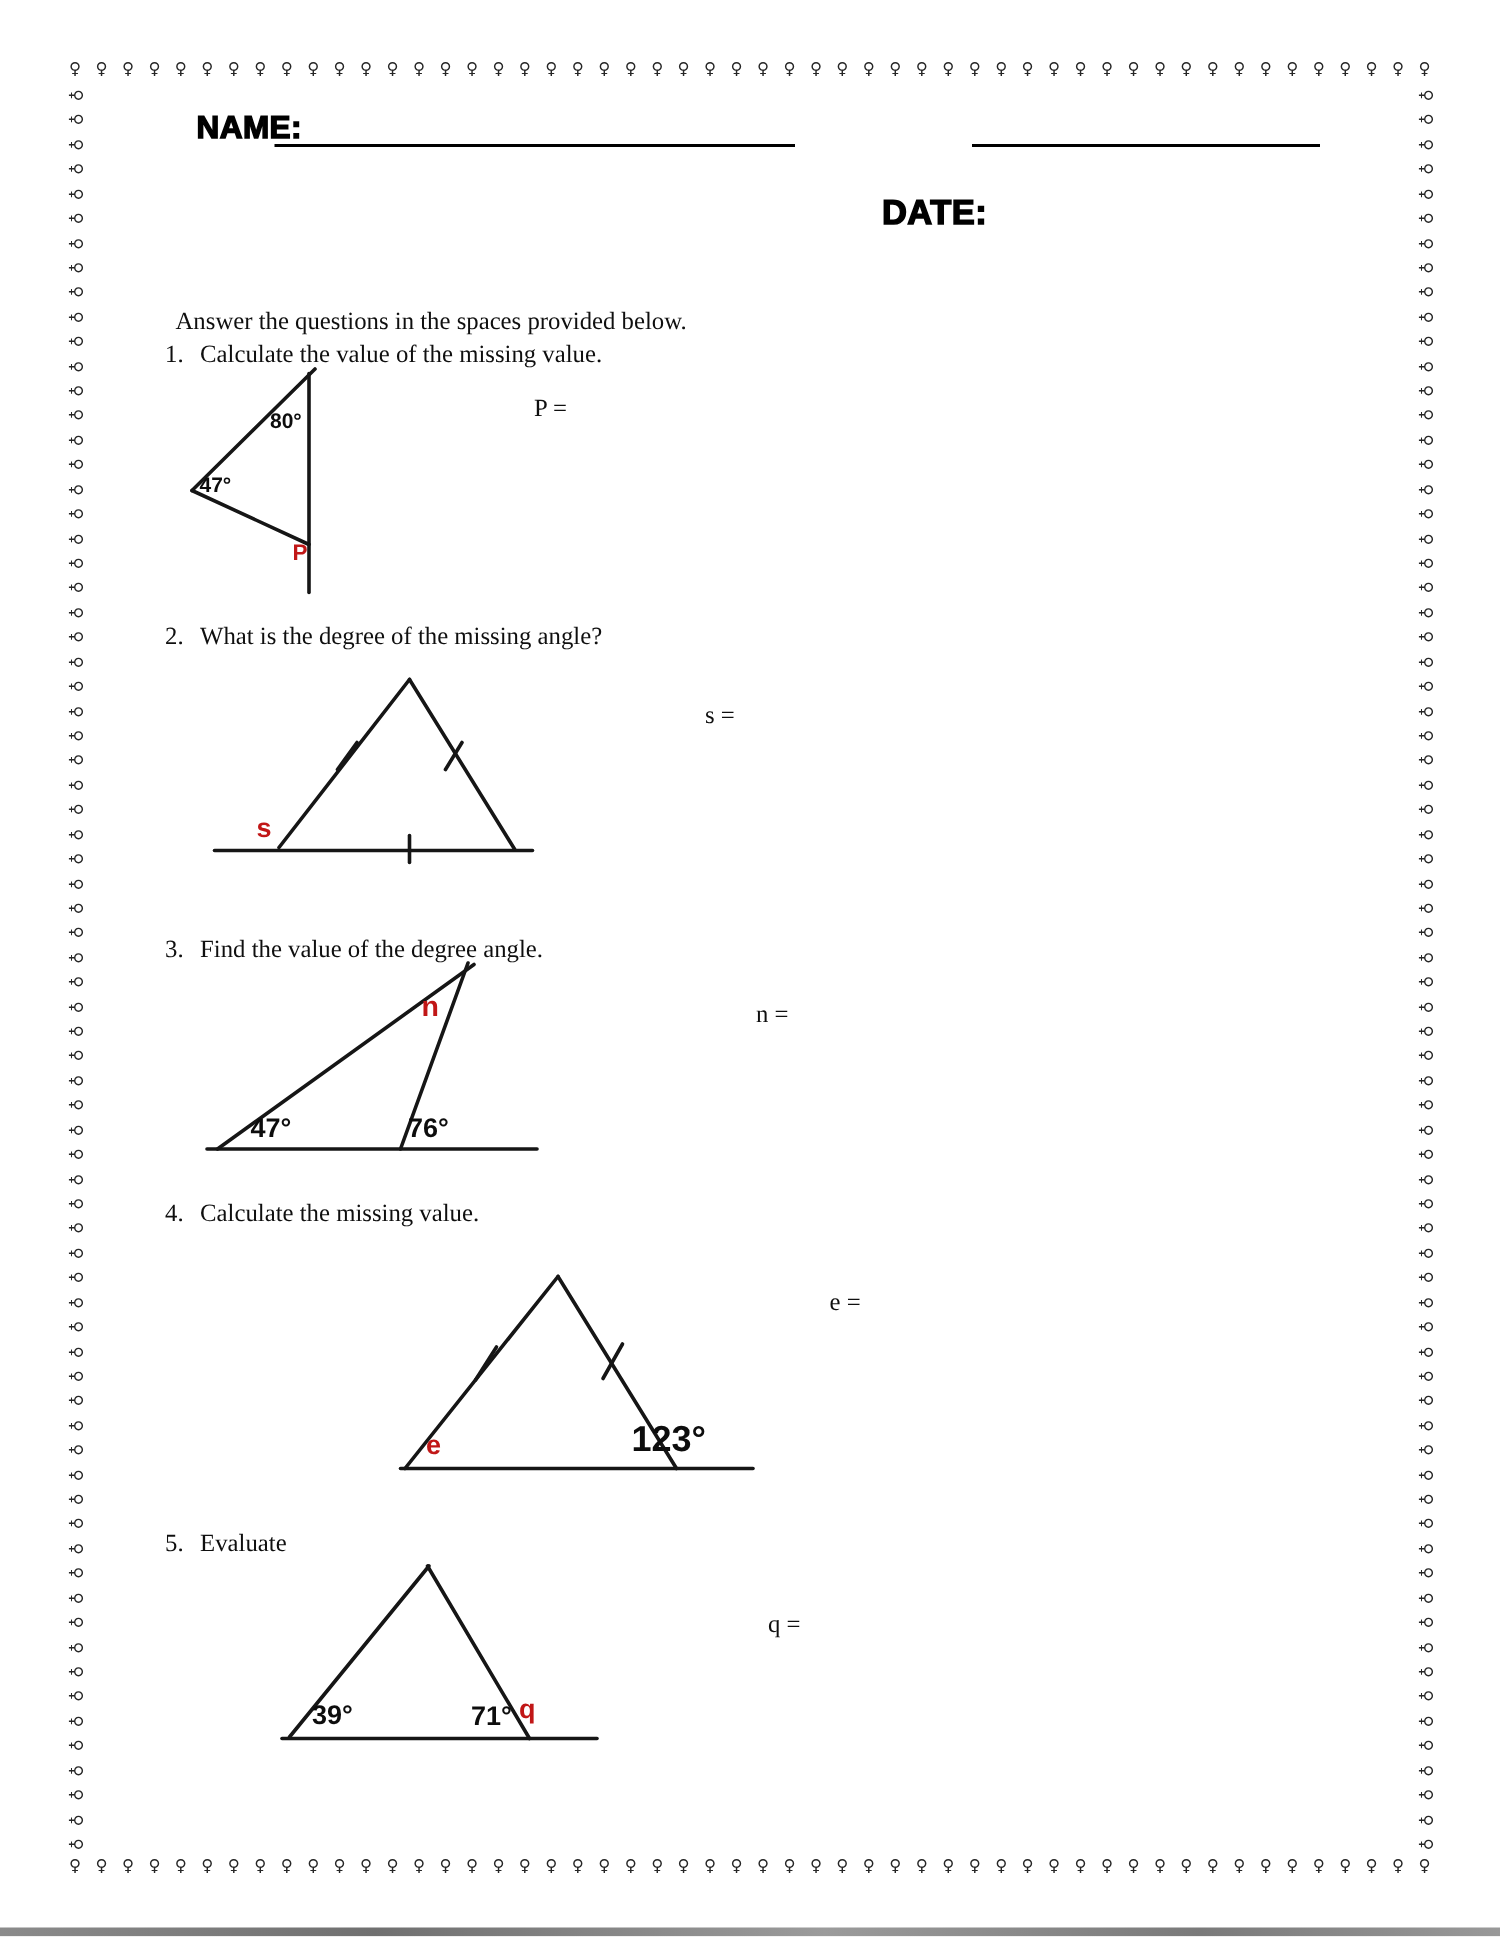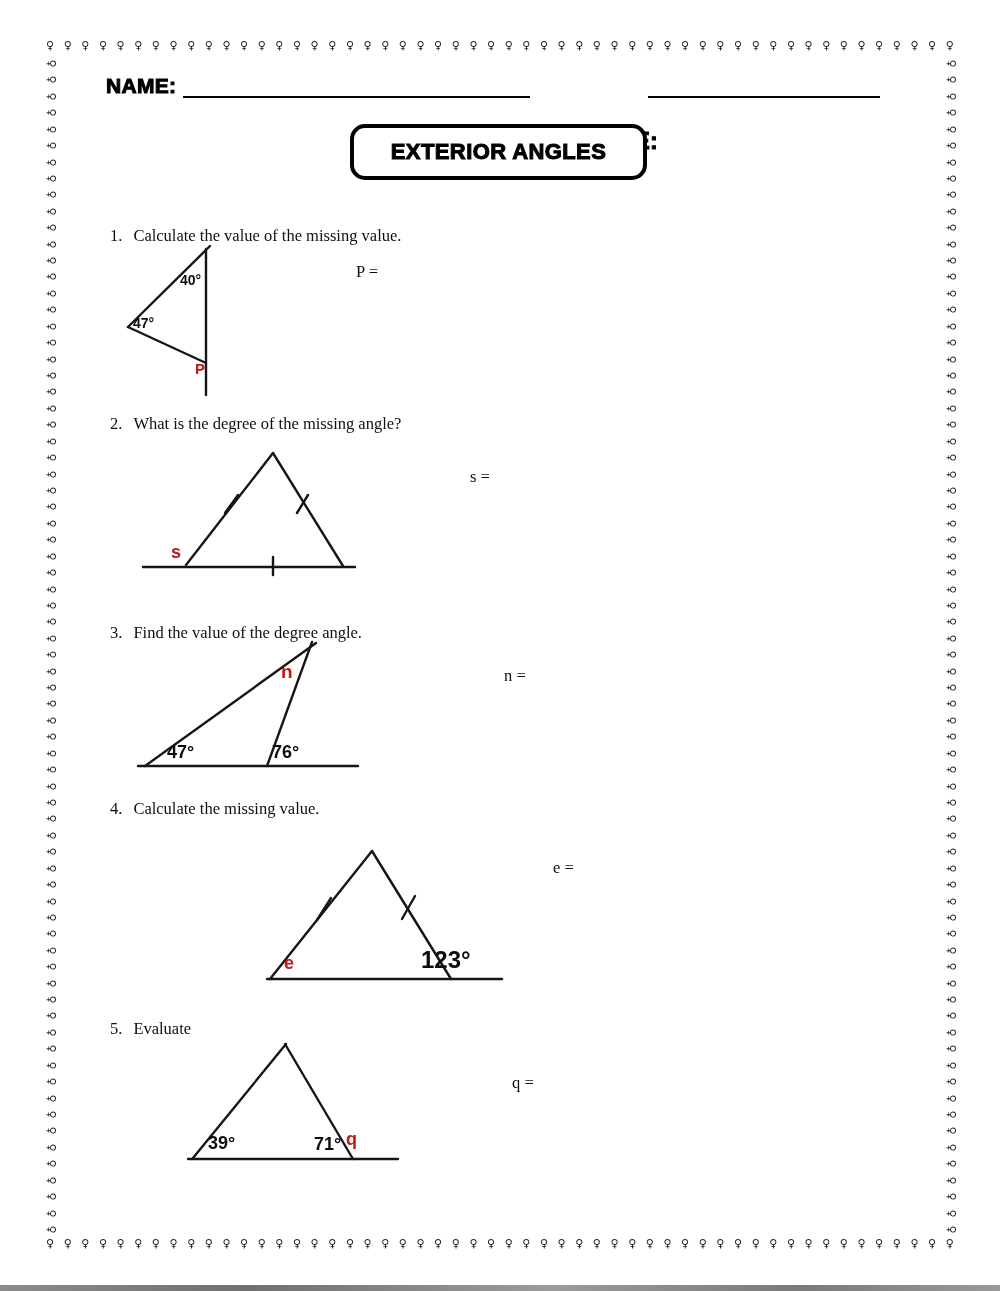--- a/index.html
+++ b/index.html
@@ -11,21 +11,21 @@
   .gb.v{flex-direction:column;align-items:center;}
   .gb.v span{transform:rotate(90deg);}
   #border-top{left:46px;top:40px;width:908px;}
   #border-bottom{left:46px;top:1238px;width:908px;}
   #border-left{left:44px;top:58px;height:1178px;width:14px;}
   #border-right{left:944px;top:58px;height:1178px;width:14px;}
 
   
   .display{position:absolute;font-family:"Liberation Sans",sans-serif;font-weight:700;
            color:#000;-webkit-text-stroke:1px #000;letter-spacing:.3px;}
-  #name-label{left:106px;top:74px;font-size:21px;}
+  #name-label{left:131px;top:74px;font-size:21px;}
   #date-label{left:588px;top:84px;font-size:23px;margin-top:44px;}
   .fill-line{position:absolute;height:24px;border-bottom:2.5px solid #000;}
   #name-line{left:183px;top:72px;width:347px;}
   #date-line{left:648px;top:72px;width:232px;}
 
   .title-box{position:absolute;left:350px;top:124px;width:289px;height:48px;
              border:4.5px solid #000;border-radius:15px;display:flex;
              align-items:center;justify-content:center;background:#fff;}
   #page-title{position:static;font-size:22px;letter-spacing:.4px;}
 
@@ -334,24 +334,22 @@
       <span>♀</span>
       <span>♀</span>
       <span>♀</span>
     </div>
 
   <span id="name-label" class="display">NAME:</span>
   <span id="name-line" class="fill-line"></span>
   <span id="date-label" class="display">DATE:</span>
   <span id="date-line" class="fill-line"></span>
 
-  <div class="title-box">
-    <span id="page-title" class="display">EXTERIOR ANGLES</span>
-  </div>
-
+
+  <div id="intro-text" class="serif">Answer the questions in the spaces provided below.</div>
 
   <div id="q1-line" class="serif qline">
     <span>1.</span>
     <span>Calculate the value of the missing value.</span>
   </div>
   <div id="q2-line" class="serif qline">
     <span>2.</span>
     <span>What is the degree of the missing angle?</span>
   </div>
   <div id="q3-line" class="serif qline">
@@ -365,21 +363,21 @@
   <div id="q5-line" class="serif qline">
     <span>5.</span>
     <span>Evaluate</span>
   </div>
 
   <svg id="svg1" class="diagram" width="115" height="160">
     <line x1="91" y1="6" x2="91" y2="152"></line>
     <line x1="13" y1="84" x2="95" y2="3"></line>
     <line x1="13" y1="84" x2="91" y2="120"></line>
   </svg>
-  <span id="q1-a70" class="alabel">40°</span>
+  <span id="q1-a70" class="alabel">80°</span>
   <span id="q1-a47" class="alabel">47°</span>
   <span id="q1-p" class="alabel red">P</span>
   <span id="q1-ans" class="serif">P =</span>
 
   <svg id="svg2" class="diagram" width="225" height="132">
     <line x1="3" y1="119" x2="215" y2="119"></line>
     <line x1="46" y1="117" x2="133" y2="5"></line>
     <line x1="133" y1="5" x2="203" y2="118"></line>
     <line x1="85" y1="65" x2="98" y2="47"></line>
     <line x1="157" y1="65" x2="168" y2="47"></line>

